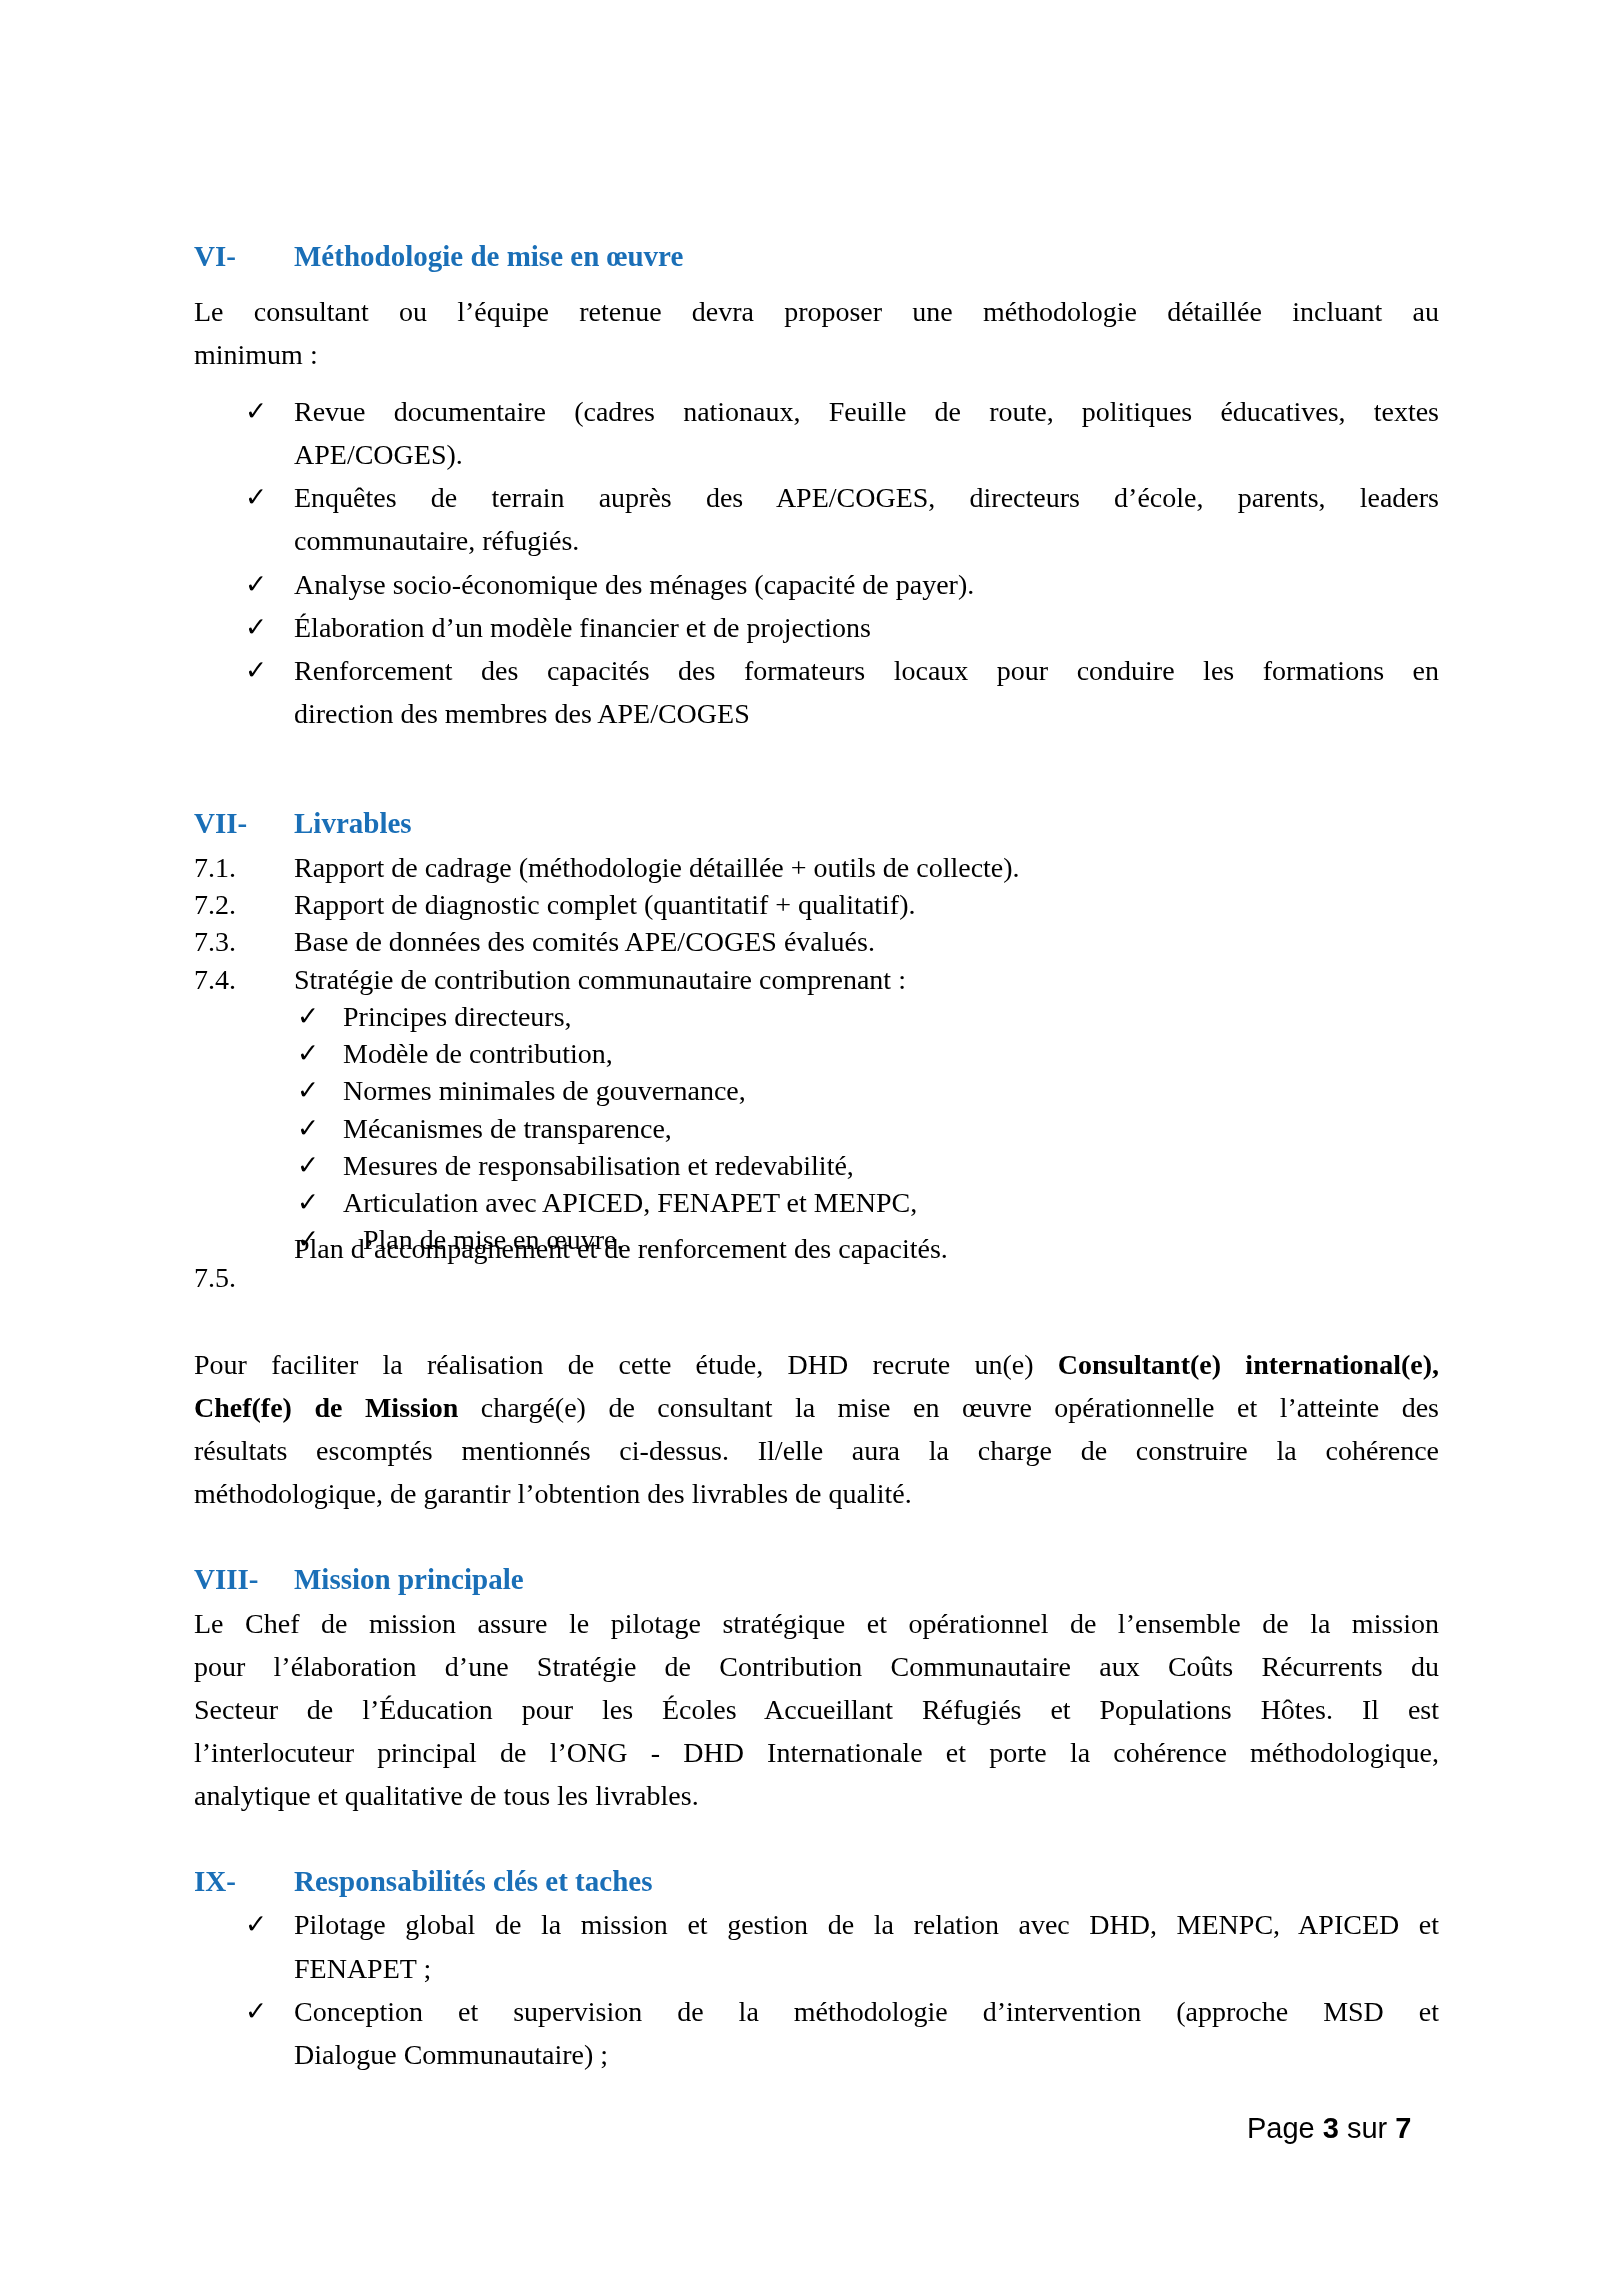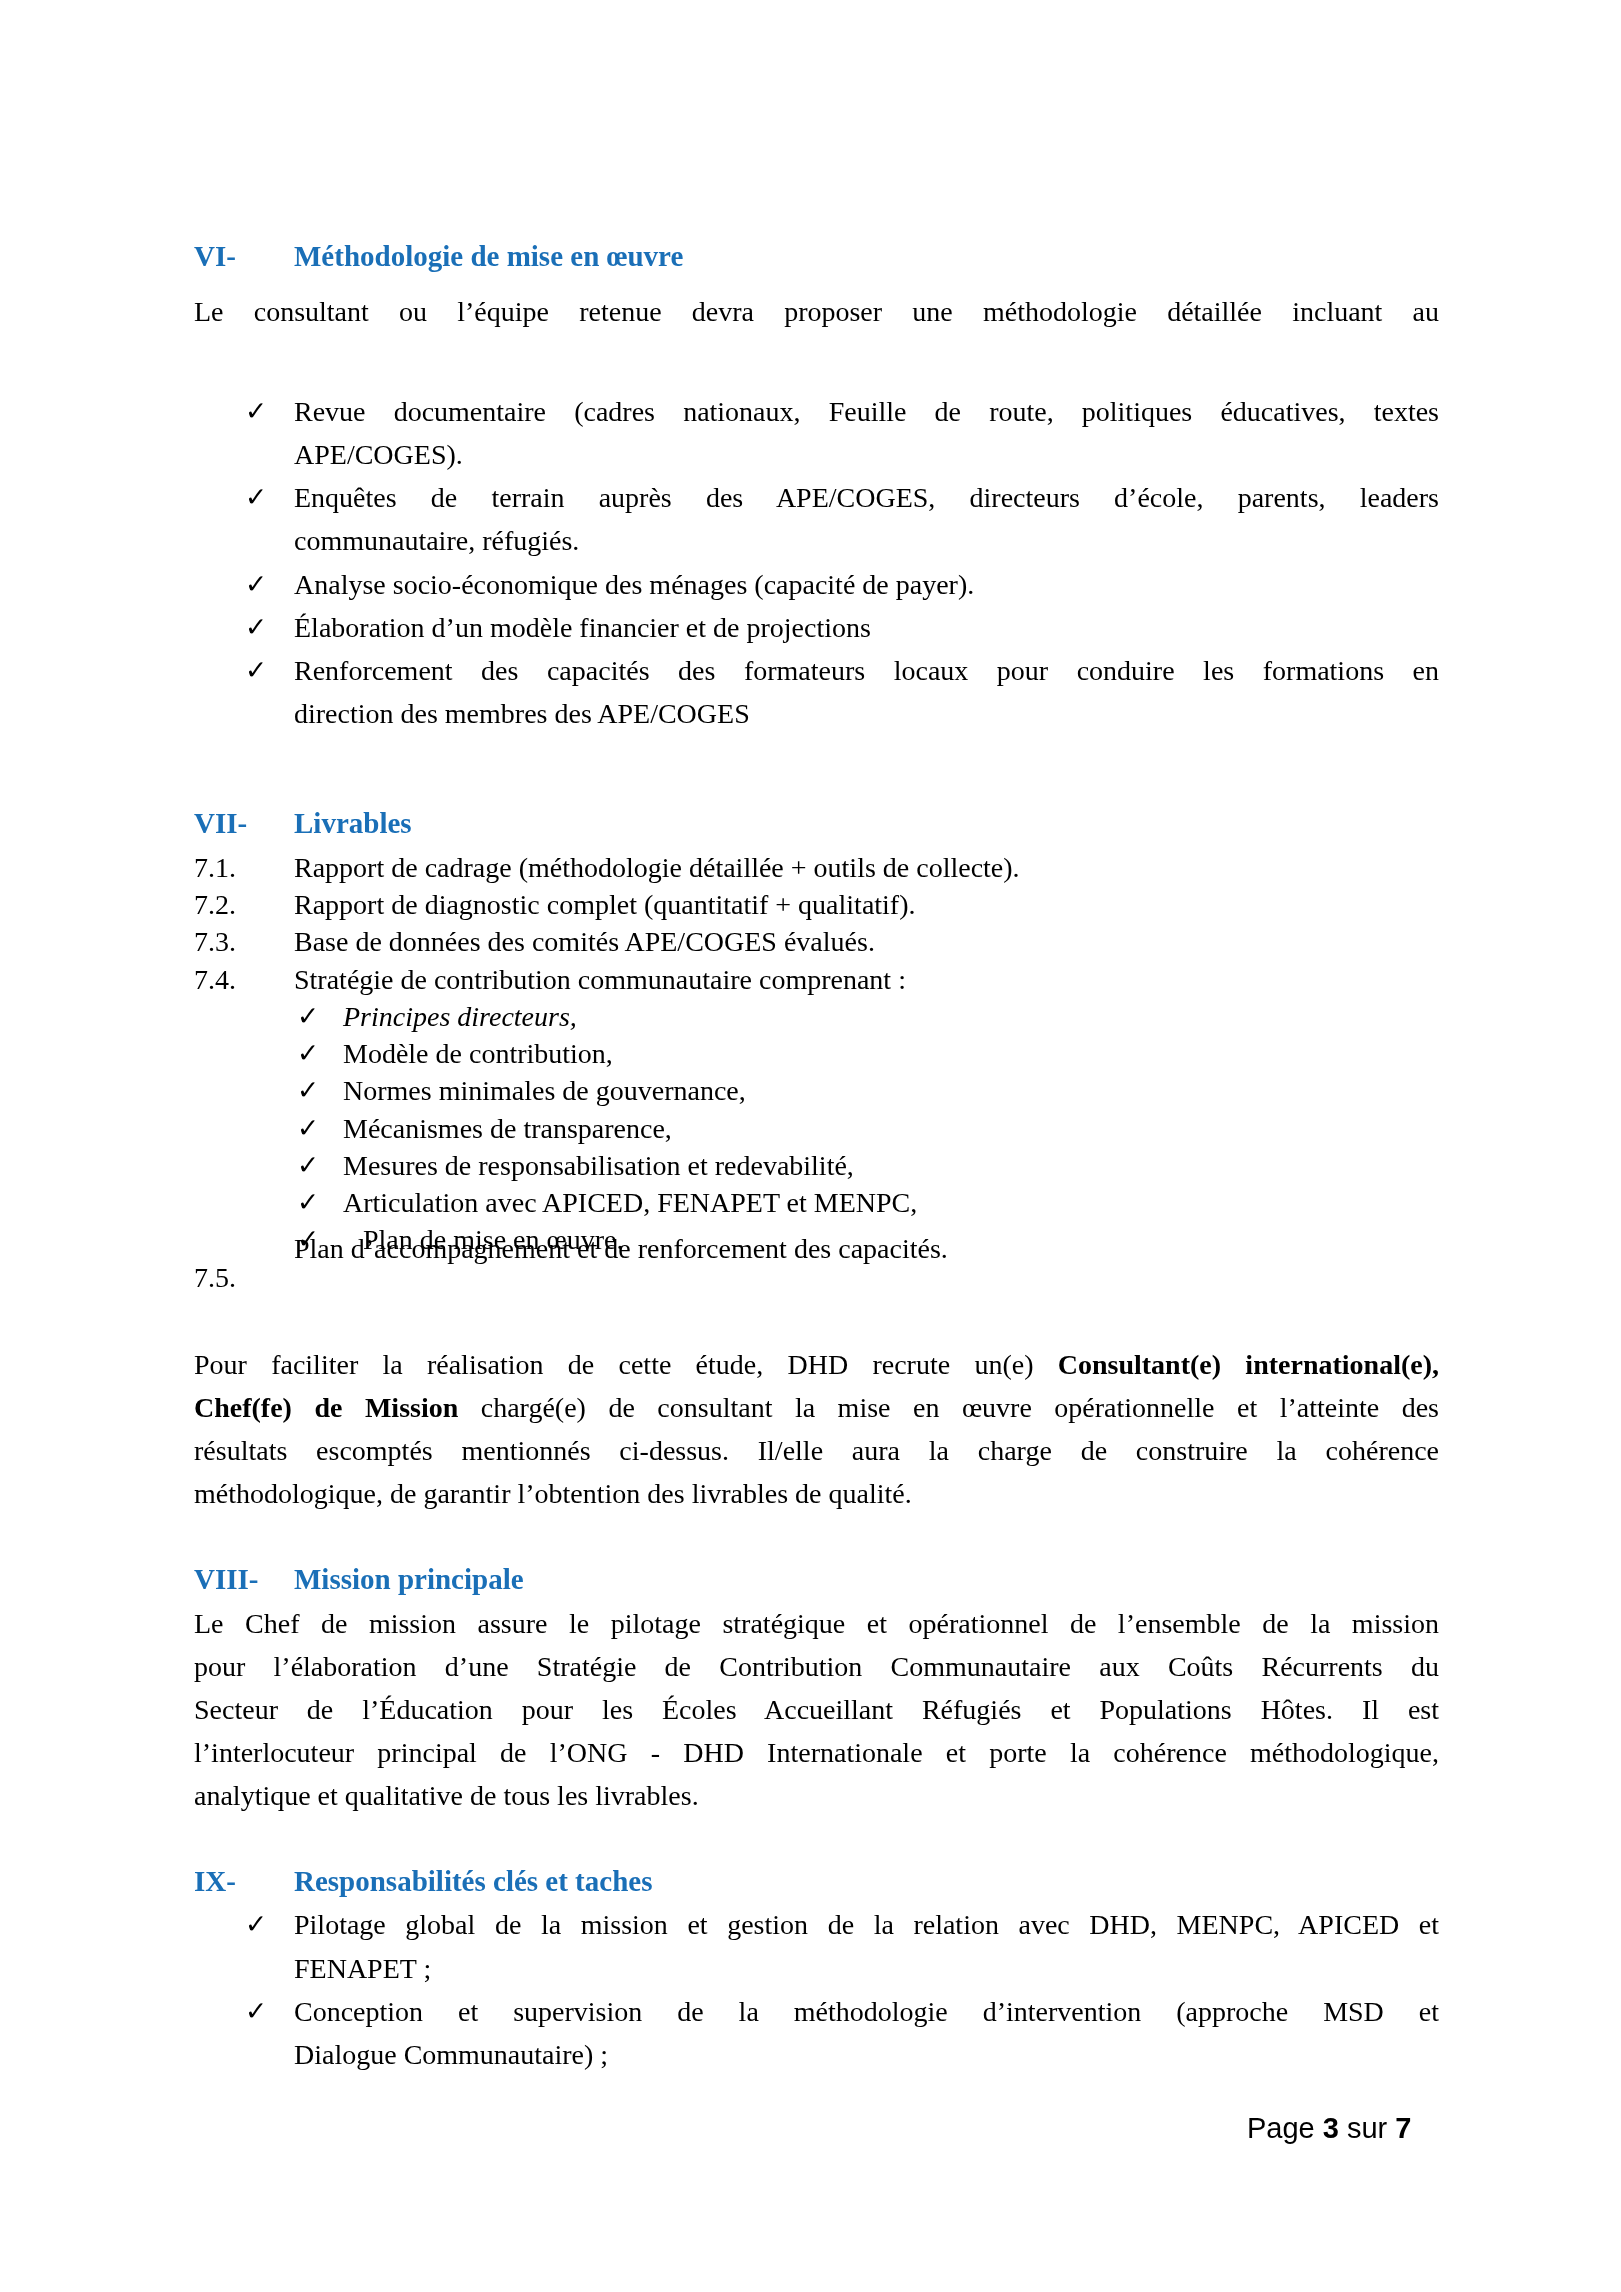--- a/index.html
+++ b/index.html
@@ -29,20 +29,21 @@
 </head>
 <body>
 
 <div class="page">
 
   <div class="heading abs" style="top:235px;left:0;width:1465px;height:43px;">
     <span class="hnum">VI-</span>
     <span class="htext">Méthodologie de mise en œuvre</span>
   </div>
   <div class="txt just" style="top:290px;">Le consultant ou l’équipe retenue devra proposer une méthodologie détaillée incluant au</div>
+  <div class="txt just last" style="top:333px;">minimum :</div>
 
   <div>
     <span class="chk" style="left:245px;top:390px;">✓</span>
     <div class="txt item-text" style="top:390px;">Revue documentaire (cadres nationaux, Feuille de route, politiques éducatives, textes</div>
     <div class="txt item-text last" style="top:433px;">APE/COGES).</div>
 
     <span class="chk" style="left:245px;top:476px;">✓</span>
     <div class="txt item-text" style="top:476px;">Enquêtes de terrain auprès des APE/COGES, directeurs d’école, parents, leaders</div>
     <div class="txt item-text last" style="top:519px;">communautaire, réfugiés.</div>
 
@@ -70,21 +71,21 @@
     <span class="numtext" style="top:886px;">Rapport de diagnostic complet (quantitatif + qualitatif).</span>
 
     <span class="num" style="top:923px;">7.3.</span>
     <span class="numtext" style="top:923px;">Base de données des comités APE/COGES évalués.</span>
 
     <span class="num" style="top:961px;">7.4.</span>
     <span class="numtext" style="top:961px;">Stratégie de contribution communautaire comprenant :</span>
 
     <div>
       <span class="subchk" style="top:998px;">✓</span>
-      <span class="subtext" style="top:998px;font-style:italic;">Principes directeurs,</span>
+      <span class="subtext" style="top:998px;">Principes directeurs,</span>
       <span class="subchk" style="top:1035px;">✓</span>
       <span class="subtext" style="top:1035px;">Modèle de contribution,</span>
       <span class="subchk" style="top:1072px;">✓</span>
       <span class="subtext" style="top:1072px;">Normes minimales de gouvernance,</span>
       <span class="subchk" style="top:1110px;">✓</span>
       <span class="subtext" style="top:1110px;">Mécanismes de transparence,</span>
       <span class="subchk" style="top:1147px;">✓</span>
       <span class="subtext" style="top:1147px;">Mesures de responsabilisation et redevabilité,</span>
       <span class="subchk" style="top:1184px;">✓</span>
       <span class="subtext" style="top:1184px;">Articulation avec APICED, FENAPET et MENPC,</span>

